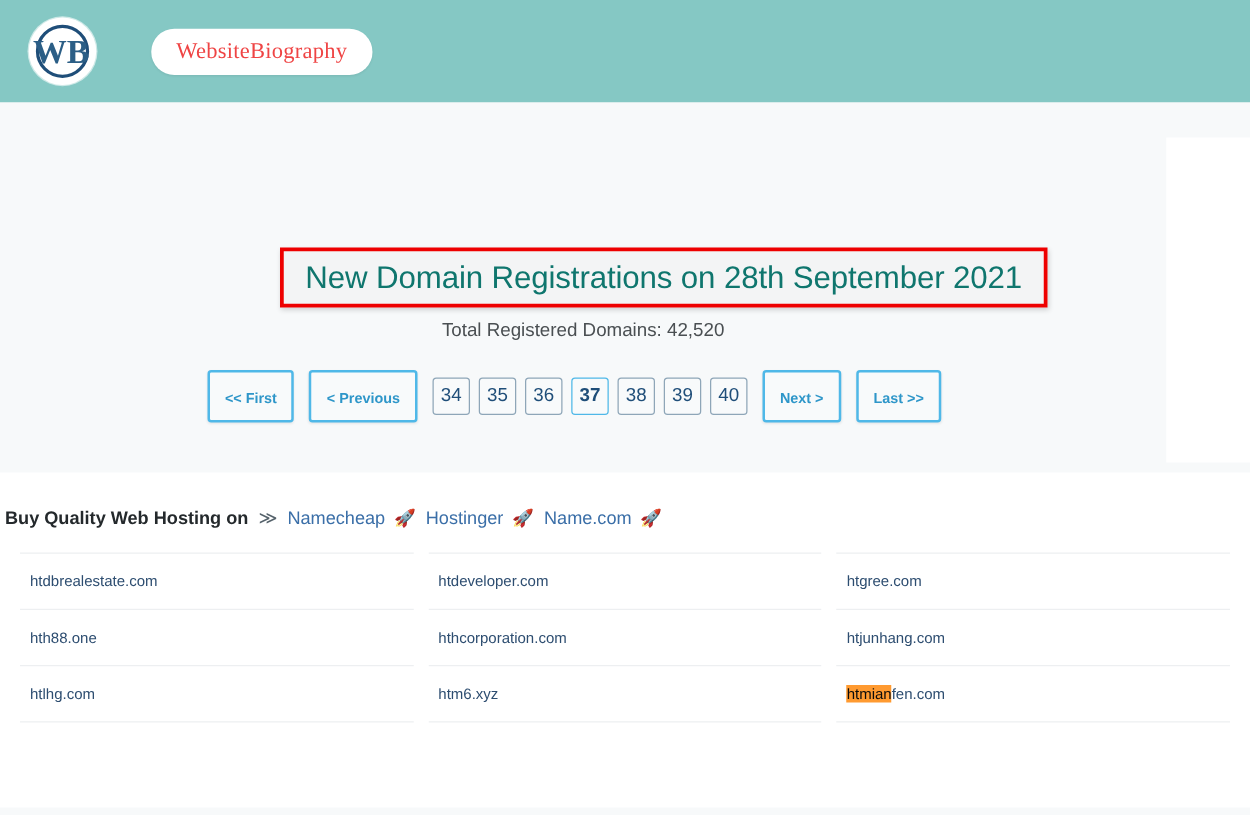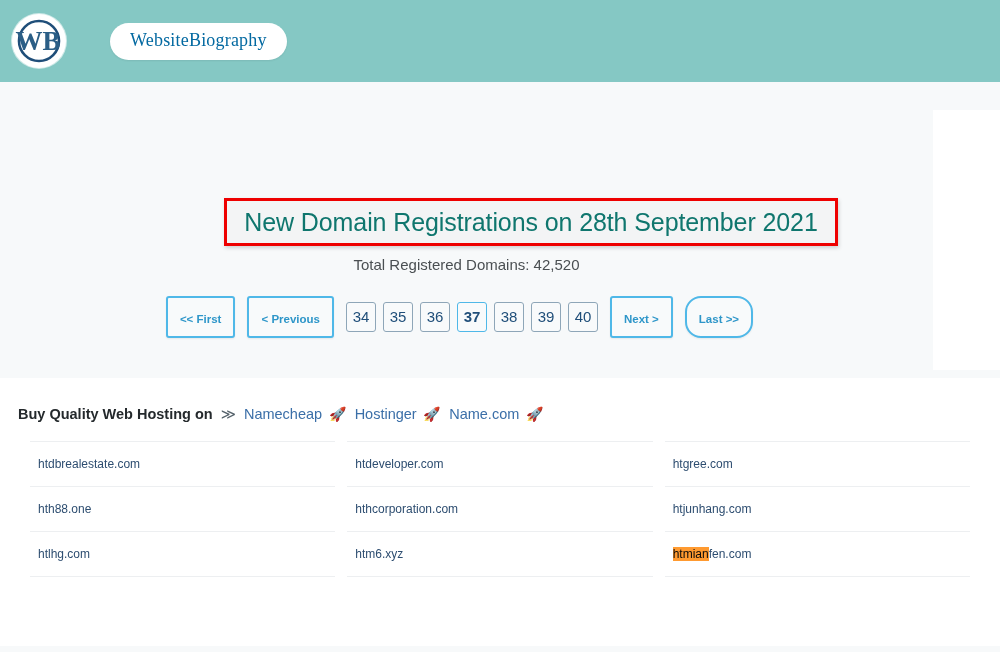--- a/index.html
+++ b/index.html
@@ -26,32 +26,32 @@
     padding-left: 8px;
     box-sizing: border-box;
   }
   .logo {
     width: 54px;
     height: 54px;
     border-radius: 50%;
     background: #ffffff;
     position: relative;
     flex: 0 0 auto;
-    margin-left: 4px;
+    margin-left: 15px;
     box-shadow: 0 0 0 1px rgba(255,255,255,0.6);
   }
   .logo svg { display: block; }
   .brand-pill {
     margin-left: 44px;
     background: #ffffff;
     border-radius: 40px;
     padding: 7px 20px 9px 20px;
     font-family: "Liberation Serif", serif;
     font-size: 18px;
-    color: #0369a1;
+    color: #ef4444;
     letter-spacing: .2px;
     box-shadow: 0 1px 2px rgba(0,0,0,.07);
     white-space: nowrap;
   }
 
   
   .hero {
     position: relative;
     background: #f7f9fa;
     height: 296px;
@@ -118,21 +118,21 @@
     padding: 0 12px;
     height: 42px;
     line-height: 42px;
     border-radius: 3px;
     box-sizing: border-box;
     margin-right: 12px;
     white-space: nowrap;
     cursor: pointer;
     box-shadow: 0 1px 2px rgba(0,0,0,.07);
   }
-  .pg-btn.last { margin-right: 14px; border-radius: 16px; }
+  .pg-btn.last { margin-right: 14px; }
   .pg-nums {
     display: flex;
     align-items: center;
     margin-right: 12px;
   }
   .pg-num {
     width: 30px;
     height: 30px;
     line-height: 28px;
     text-align: center;
@@ -205,21 +205,21 @@
     position: absolute;
     left: 2px; top: 2px;
     right: 0; height: 1px;
     background: #cfcfcf;
   }
 
   
   .content {
     position: relative;
     background: #ffffff;
-    padding: 0 18px;
+    padding: 0 4px;
     box-sizing: border-box;
     height: 268px;
   }
   .hosting-line {
     padding-top: 28px;
     font-size: 14.5px;
     color: #24292c;
     white-space: nowrap;
   }
   .hosting-line b { font-weight: bold; }

